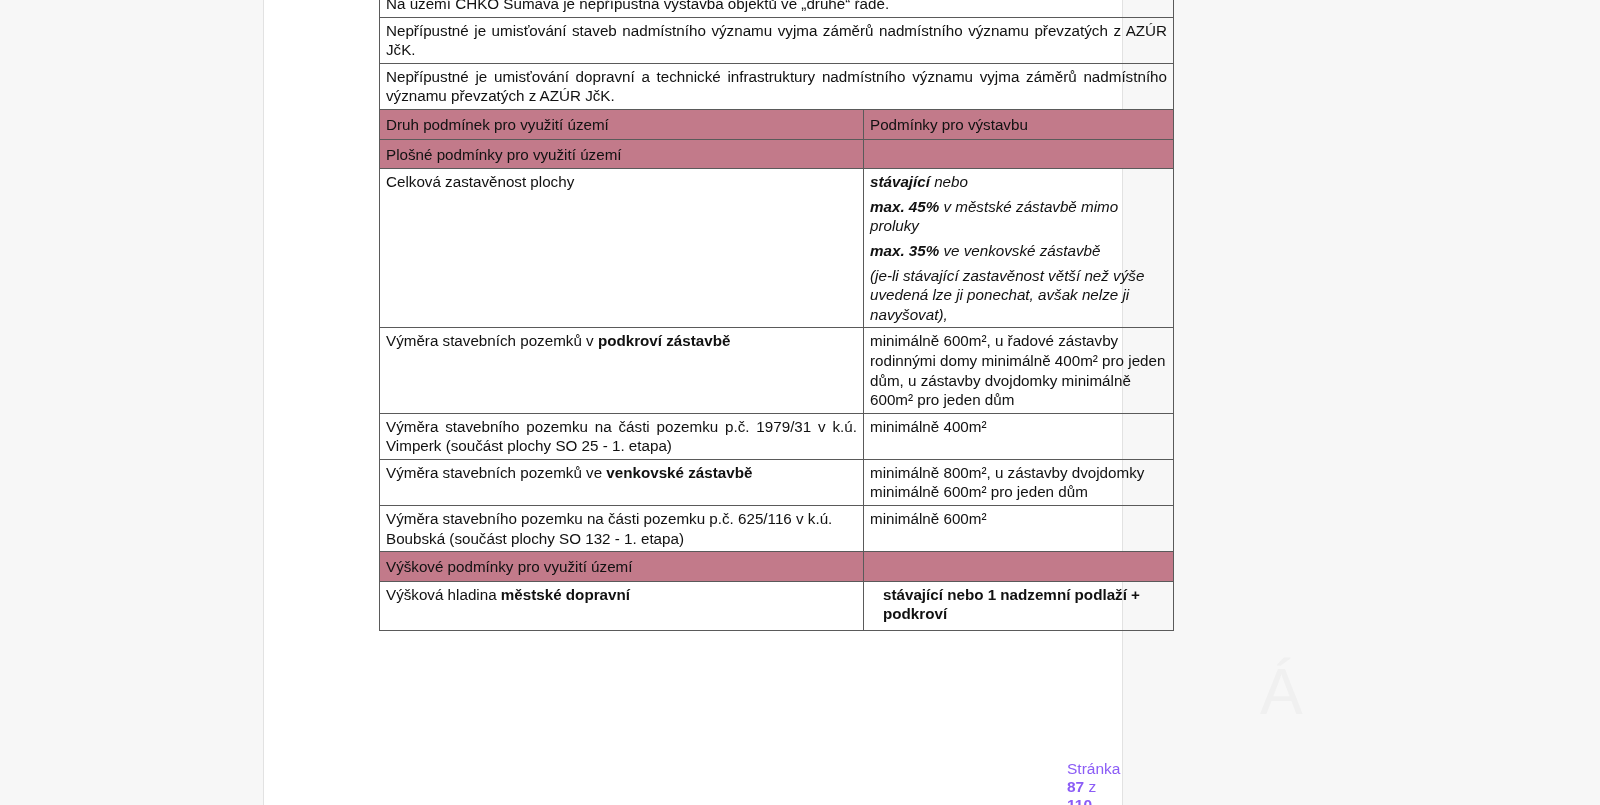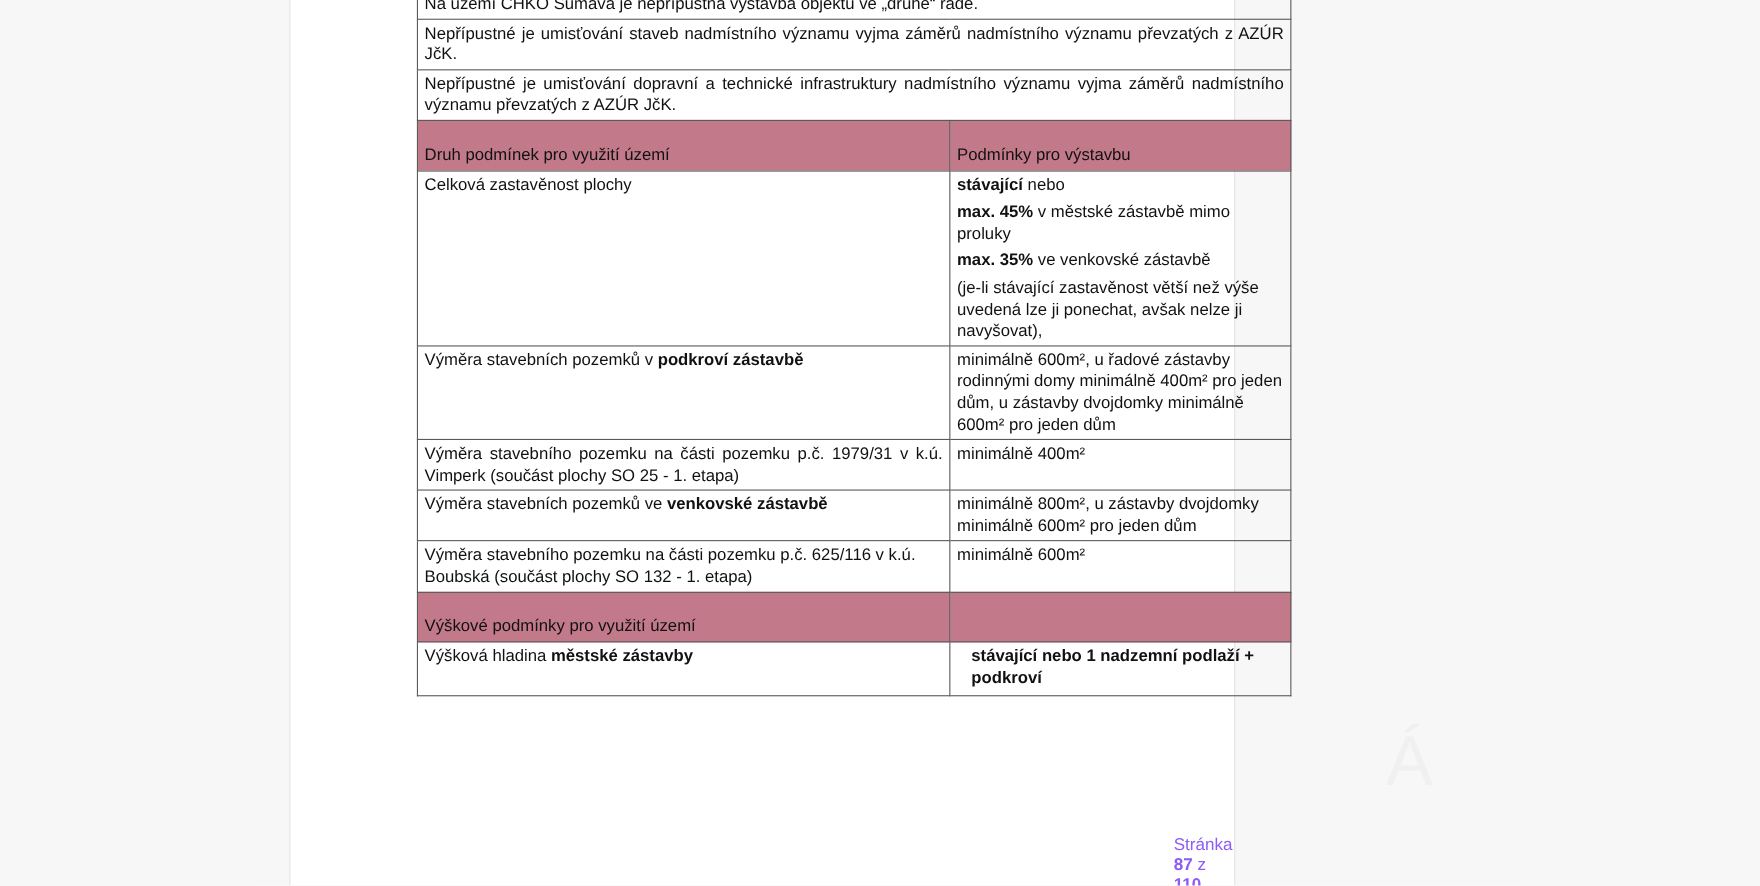--- a/index.html
+++ b/index.html
@@ -43,24 +43,24 @@
       line-height: 19.6px;
     }
     table.reg td {
       border: 1px solid #5a5a5a;
       vertical-align: top;
       padding: 3px 6px 3px 6px;
     }
     td.full { text-align: justify; text-align-last: left; }
     tr.hdr td {
       background: #c27a8a;
-      padding-top: 21px;
+      padding-top: 5px;
       padding-bottom: 4px;
     }
-    .para { margin: 0 0 5px 0; }
+    .para { margin: 0 0 5px 0; font-style: italic; }
     .para:last-child { margin-bottom: 0; }
     .b { font-weight: bold; }
     .indent { padding-left: 19px !important; }
     td.justify { text-align: justify; text-align-last: left; }
     .footer {
       position: absolute;
       left: 803px;
       top: 760px;
       font-size: 15.5px;
       color: #8b5cf6;
@@ -93,20 +93,24 @@
         <tr>
           <td colspan="2" class="full">Nepřípustné je umisťování staveb nadmístního významu vyjma záměrů nadmístního významu převzatých z AZÚR JčK.</td>
         </tr>
         <tr>
           <td colspan="2" class="full">Nepřípustné je umisťování dopravní a technické infrastruktury nadmístního významu vyjma záměrů nadmístního významu převzatých z AZÚR JčK.</td>
         </tr>
         <tr class="hdr">
           <td>Druh podmínek pro využití území</td>
           <td>Podmínky pro výstavbu</td>
         </tr>
+        <tr class="hdr">
+          <td>Plošné podmínky pro využití území</td>
+          <td></td>
+        </tr>
         <tr style="height:158px">
           <td>Celková zastavěnost plochy</td>
           <td>
             <div class="para"><span class="b">stávající</span><span> nebo</span></div>
             <div class="para"><span class="b">max. 45%</span><span> v městské zástavbě mimo proluky</span></div>
             <div class="para"><span class="b">max. 35%</span><span> ve venkovské zástavbě</span></div>
             <div class="para">(je-li stávající zastavěnost větší než výše uvedená lze ji ponechat, avšak nelze ji navyšovat),</div>
           </td>
         </tr>
         <tr>
@@ -123,21 +127,21 @@
         </tr>
         <tr>
           <td>Výměra stavebního pozemku na části pozemku p.č. 625/116 v k.ú. Boubská (součást  plochy SO 132 - 1. etapa)</td>
           <td>minimálně 600m²</td>
         </tr>
         <tr class="hdr">
           <td>Výškové podmínky pro využití území</td>
           <td></td>
         </tr>
         <tr style="height:49px">
-          <td><span>Výšková hladina </span><span class="b">městské zástavby</span></td>
+          <td><span>Výšková hladina </span><span class="b">městské dopravní</span></td>
           <td class="indent b">stávající nebo 1 nadzemní podlaží + podkroví</td>
         </tr>
       </tbody>
         </table>
     </div>
 
     <div class="footer">
       <span>Stránka </span><span class="b">87</span><span> z </span><span class="b">110</span>
     </div>
   </div>

